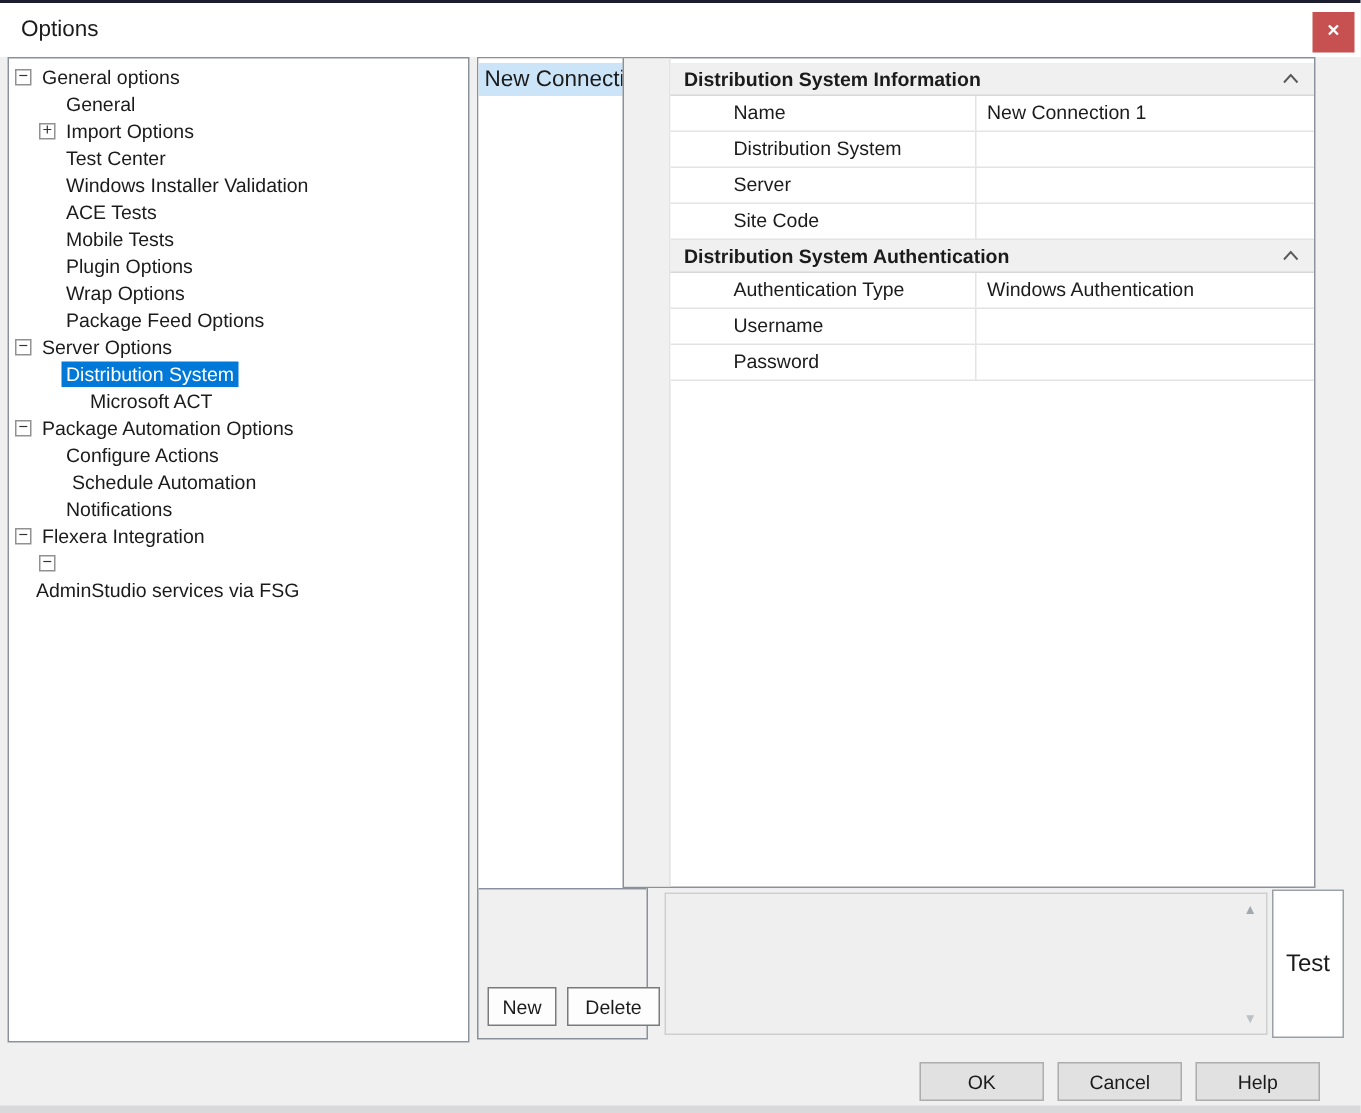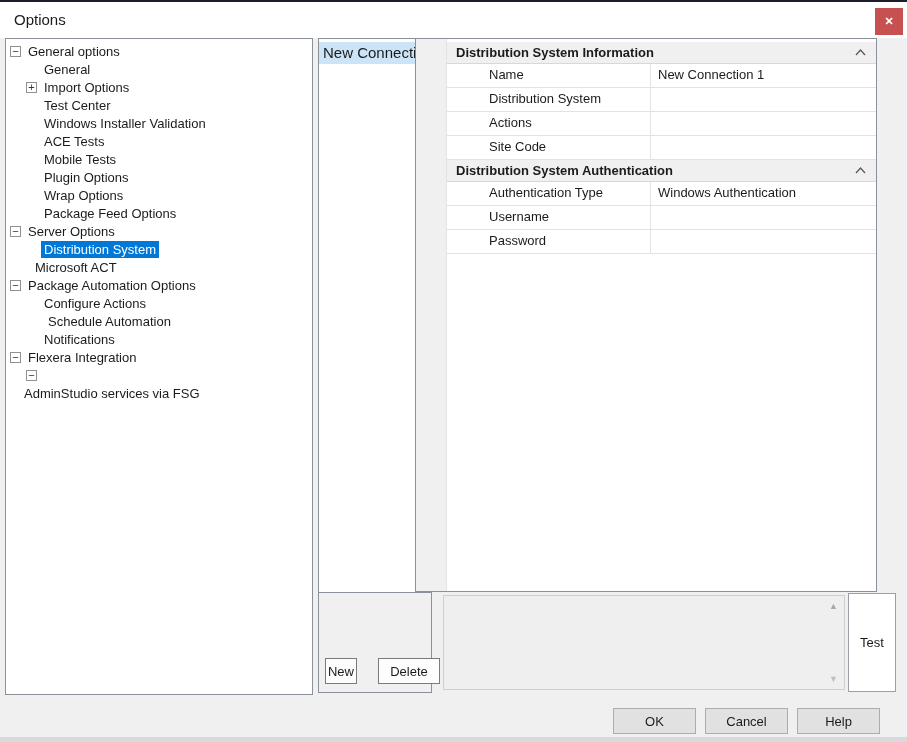--- a/index.html
+++ b/index.html
@@ -50,21 +50,21 @@
   }
   .list-item{
     height:22px;line-height:22px;font-size:15px;padding-left:4px;
     white-space:nowrap;overflow:hidden;
   }
   .list-item.selected{background:var(--list-sel);}
   .btn{
     background:#fdfdfd;border:1px solid #7a7a7a;font-family:inherit;
     font-size:13px;color:#1b1b1b;padding:0;
   }
-  .btn-new{position:absolute;left:6px;bottom:8px;width:32px;height:26px;}
+  .btn-new{position:absolute;left:6px;bottom:8px;width:46px;height:26px;}
   .btn-delete{position:absolute;left:59px;bottom:8px;width:62px;height:26px;}
 
   
   .prop-panel{
     position:absolute;left:415px;top:38px;width:462px;height:554px;
     background:#fff;border:1px solid #8a919b;box-sizing:border-box;
   }
   .gutter{position:absolute;left:0;top:0;bottom:0;width:30px;background:#f0f0f0;border-right:1px solid #e3e3e3;}
   .prop-content{position:absolute;left:31px;top:0;right:0;padding-top:3px;}
   .section-header{
@@ -83,21 +83,21 @@
     background:#efefef;border:1px solid #cfcfcf;box-sizing:border-box;
   }
   .scroll-arrow{
     position:absolute;right:2px;width:17px;height:16px;
     color:#a2a8ad;font-size:9px;text-align:center;line-height:16px;
   }
   .scroll-up{top:2px;}
   .scroll-down{bottom:2px;color:#bcc1c6;}
   .test-btn{
     position:absolute;left:848px;top:593px;width:48px;height:99px;
-    background:#ffffff;border:1px solid #9aa0a6;font-family:inherit;font-size:13px;color:#1b1b1b;
+    background:#ffffff;border:1px solid #9aa0a6;font-family:inherit;font-size:16px;color:#1b1b1b;
   }
 
   
   .footer{position:absolute;left:0;top:700px;right:0;height:42px;background:#f0f0f0;}
   .footer::after{content:"";position:absolute;left:0;right:0;bottom:0;height:5px;background:#d9d9dc;}
   .footer button{
     position:absolute;top:8px;width:83px;height:26px;
     background:#e1e1e1;border:1px solid #adadad;
     font-family:inherit;font-size:13px;color:#1b1b1b;
   }
@@ -157,21 +157,21 @@
     <span class="tree-label">Package Feed Options</span>
   </div>
     <div class="tree-item" style="padding-left: 4px;">
     <span class="expander">−</span>
     <span class="tree-label">Server Options</span>
   </div>
     <div class="tree-item" style="padding-left: 20px;">
     <span class="expander none"></span>
     <span class="tree-label selected">Distribution System</span>
   </div>
-    <div class="tree-item" style="padding-left: 11px;">
+    <div class="tree-item" style="padding-left: 36px;">
     <span class="expander none"></span>
     <span class="tree-label">Microsoft ACT</span>
   </div>
     <div class="tree-item" style="padding-left: 4px;">
     <span class="expander">−</span>
     <span class="tree-label">Package Automation Options</span>
   </div>
     <div class="tree-item" style="padding-left: 20px;">
     <span class="expander none"></span>
     <span class="tree-label">Configure Actions</span>
@@ -216,21 +216,21 @@
   </div>
       <div class="prop-row">
     <div class="prop-label">Name</div>
     <div class="prop-value">New Connection 1</div>
   </div>
       <div class="prop-row">
     <div class="prop-label">Distribution System</div>
     <div class="prop-value"></div>
   </div>
       <div class="prop-row">
-    <div class="prop-label">Actions</div>
+    <div class="prop-label">Server</div>
     <div class="prop-value"></div>
   </div>
       <div class="prop-row">
     <div class="prop-label">Site Code</div>
     <div class="prop-value"></div>
   </div>
       <div class="section-header">
     <span class="hdr-text">Distribution System Authentication</span>
     <svg class="chev" width="11" height="7" viewBox="0 0 11 7">
       <polyline points="1,6 5.5,1 10,6" fill="none" stroke="#5a5a5a" stroke-width="1.3"></polyline>

